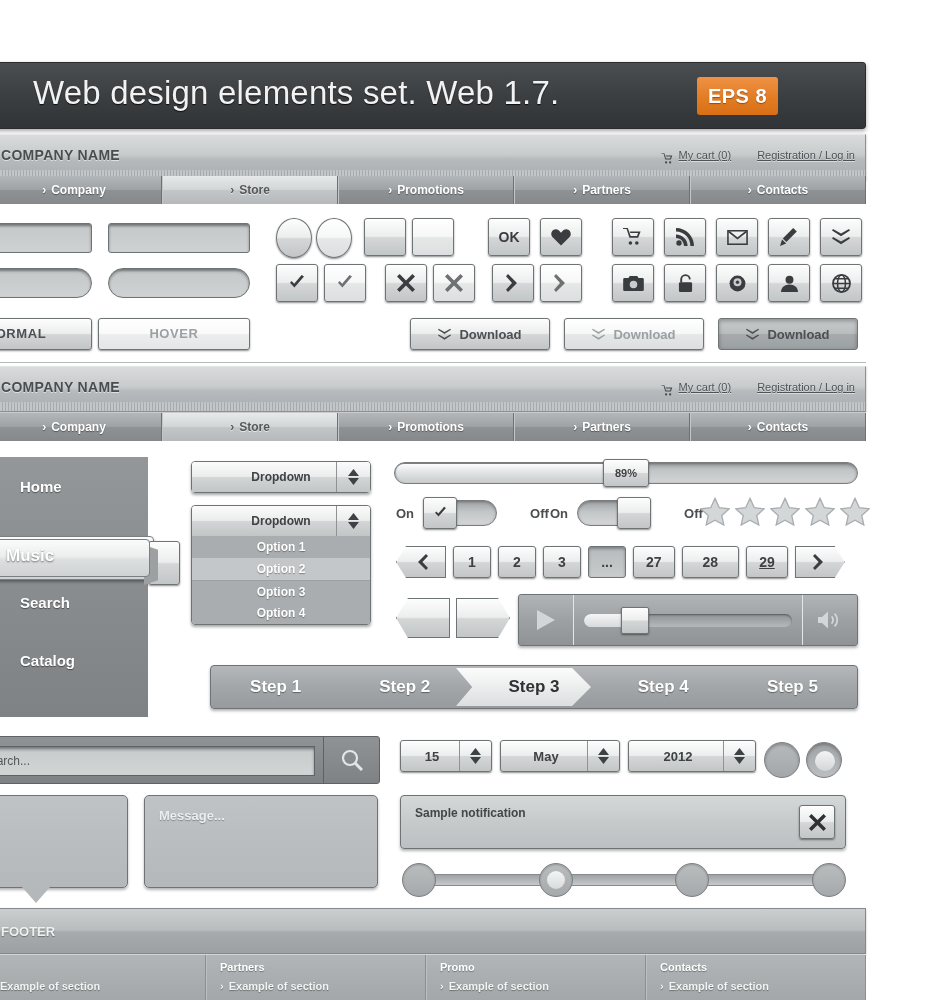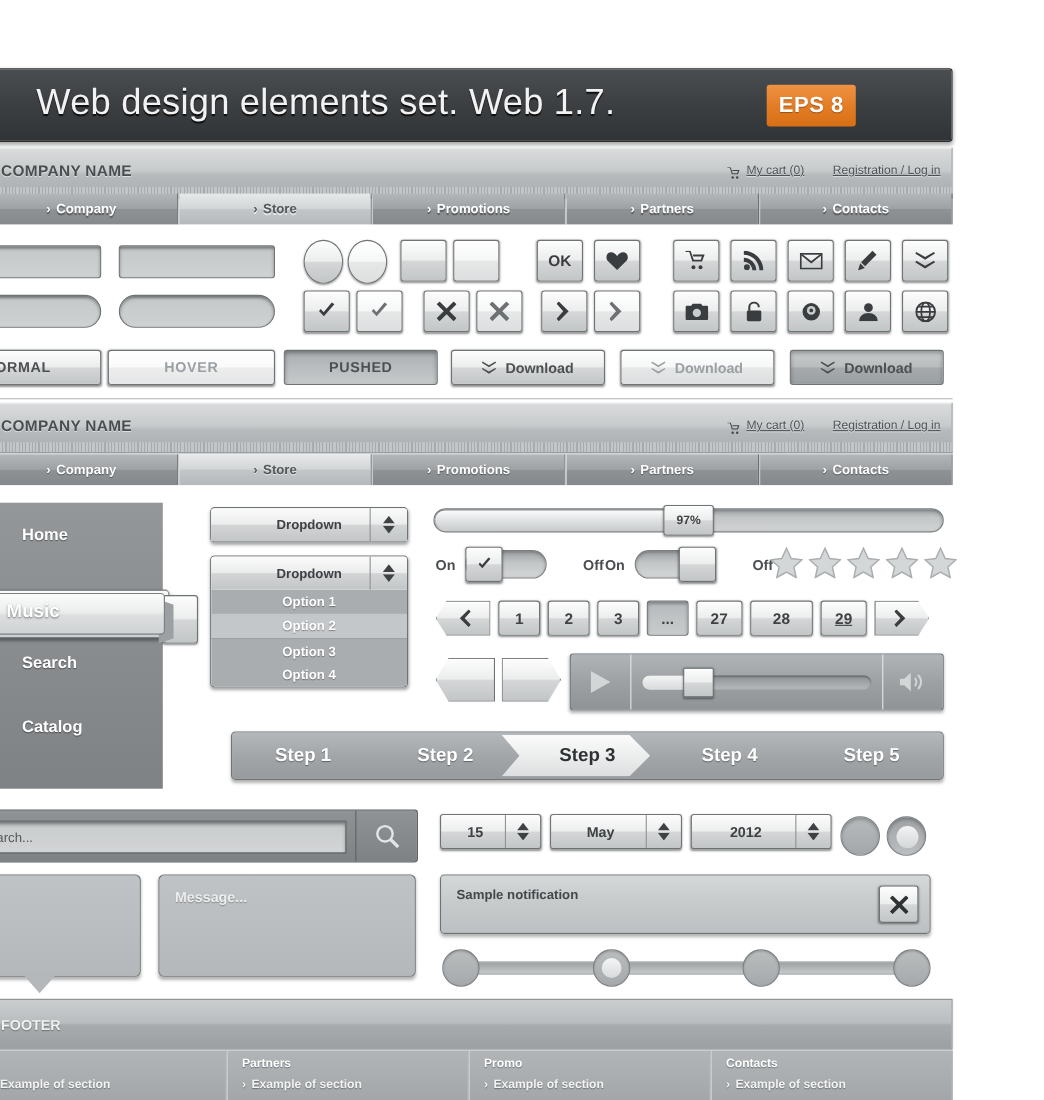--- a/index.html
+++ b/index.html
@@ -259,21 +259,20 @@
       <div class="tab"><span class="car">›</span><span>Contacts</span></div>
     </div>
 
   <div class="inset inp" style="position:absolute;left:-60px;top:223px;width:152px;"></div>
   <div class="inset inp round" style="position:absolute;left:-60px;top:268px;width:152px;"></div>
   <div class="btn statebtn normal" style="position:absolute;left:-60px;top:318px;width:152px;">NORMAL</div>
 
   <div class="inset inp" style="position:absolute;left:108px;top:223px;width:142px;"></div>
   <div class="inset inp round" style="position:absolute;left:108px;top:268px;width:142px;"></div>
   <div class="btn statebtn hover" style="position:absolute;left:98px;top:318px;width:152px;">HOVER</div>
-  <div class="btn statebtn pushed" style="position:absolute;left:258px;top:318px;width:140px;">PUSHED</div>
 
   <div class="btn circbtn oval" style="position:absolute;left:276px;top:218px;"></div>
   <div class="btn circbtn oval light" style="position:absolute;left:316px;top:218px;"></div>
   <div class="btn sqbtn" style="position:absolute;left:364px;top:218px;"></div>
   <div class="btn sqbtn light" style="position:absolute;left:412px;top:218px;"></div>
 
   <div class="btn sqbtn" style="position:absolute;left:276px;top:264px;">
     <svg width="18" height="18" viewBox="0 0 18 18">
         <path fill="#3a3d40" d="M2 8.8 L6.4 13.6 L16 2.6 L13.6 1 L6.2 9.8 L3.6 7z"></path>
       </svg>
@@ -479,21 +478,21 @@
         <div class="dd-opt">Option 1</div>
         <div class="dd-opt hl">Option 2</div>
         <div class="dd-opt sep">Option 3</div>
         <div class="dd-opt">Option 4</div>
       </div>
   </div>
 
   <div style="position:absolute;left:394px;top:462px;width:464px;">
     <div class="sl-track">
       <div class="sl-fill" id="sl-fill" style="width: 228px;"></div>
-      <div class="btn sl-knob" id="sl-knob" style="left: 209px;">97%</div>
+      <div class="btn sl-knob" id="sl-knob" style="left: 209px;">89%</div>
     </div>
   </div>
 
   <div style="position:absolute;left:396px;top:500px;display:flex;align-items:center;gap:9px;">
     <span class="tg-label">On</span>
     <div class="tg">
       <div class="btn tg-knob" style="left:-1px;">
         <svg width="15" height="14" viewBox="0 0 18 18">
             <path fill="#3a3d40" d="M2 8.8 L6.4 13.6 L16 2.6 L13.6 1 L6.2 9.8 L3.6 7z"></path>
           </svg>

